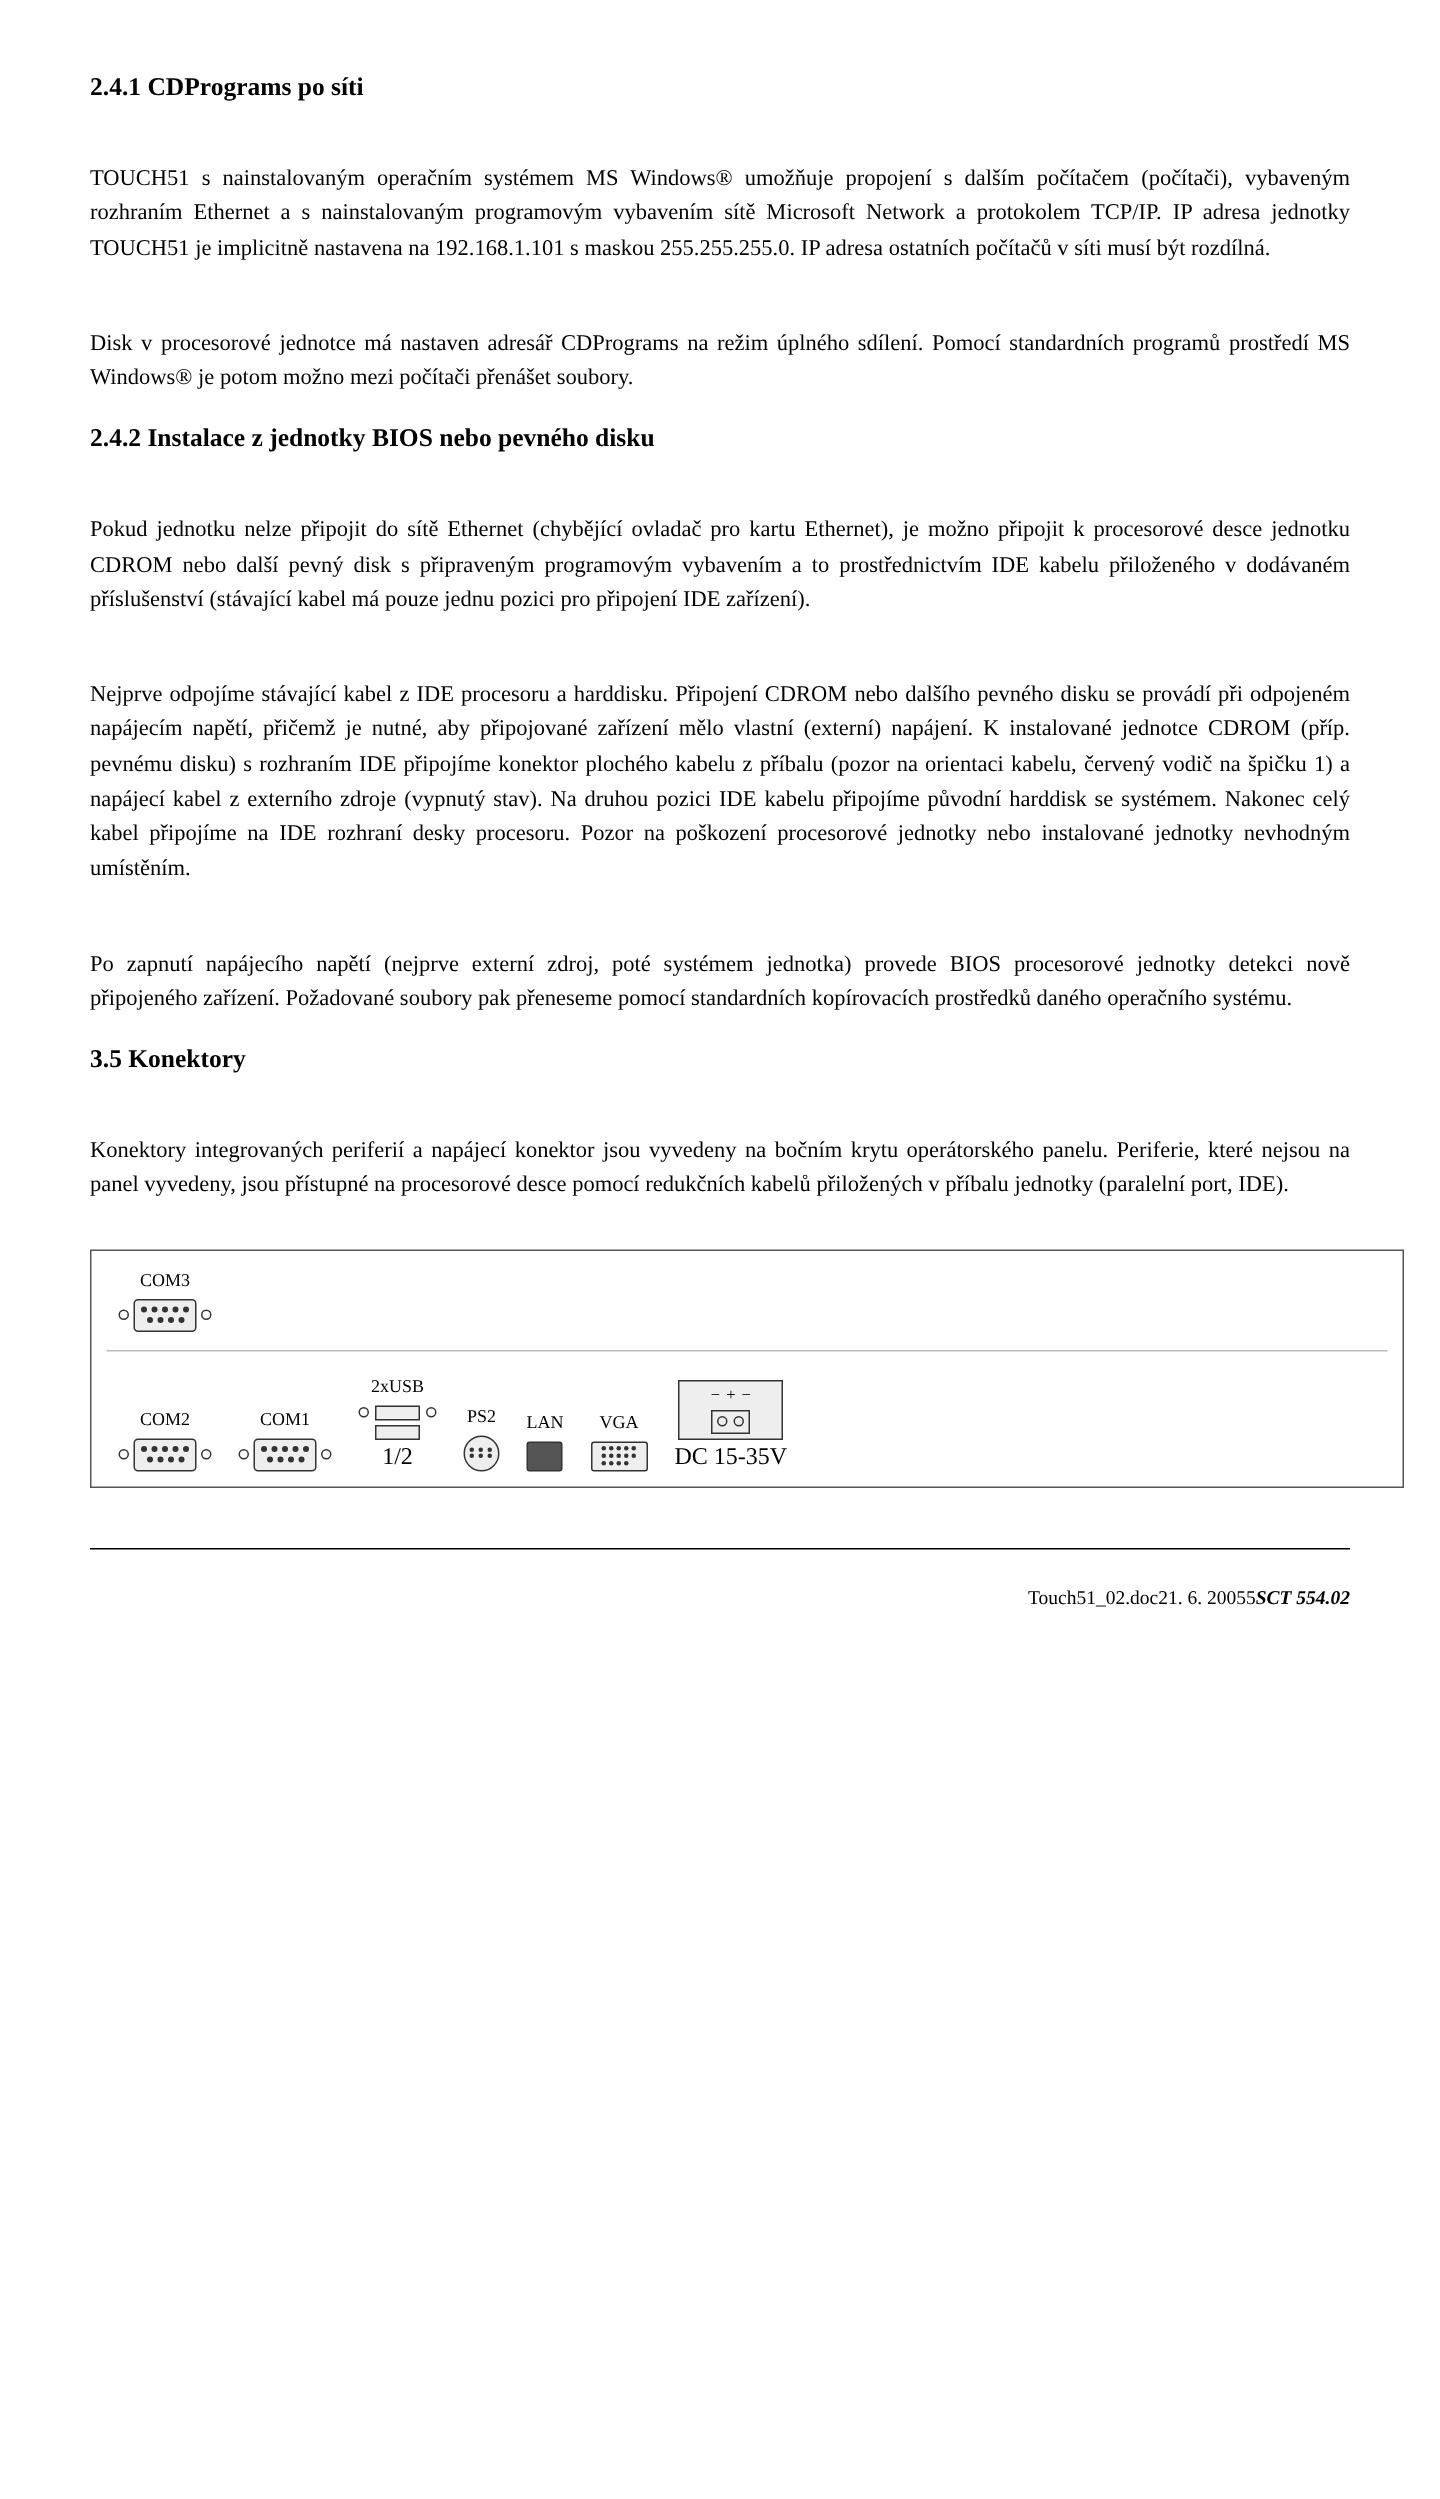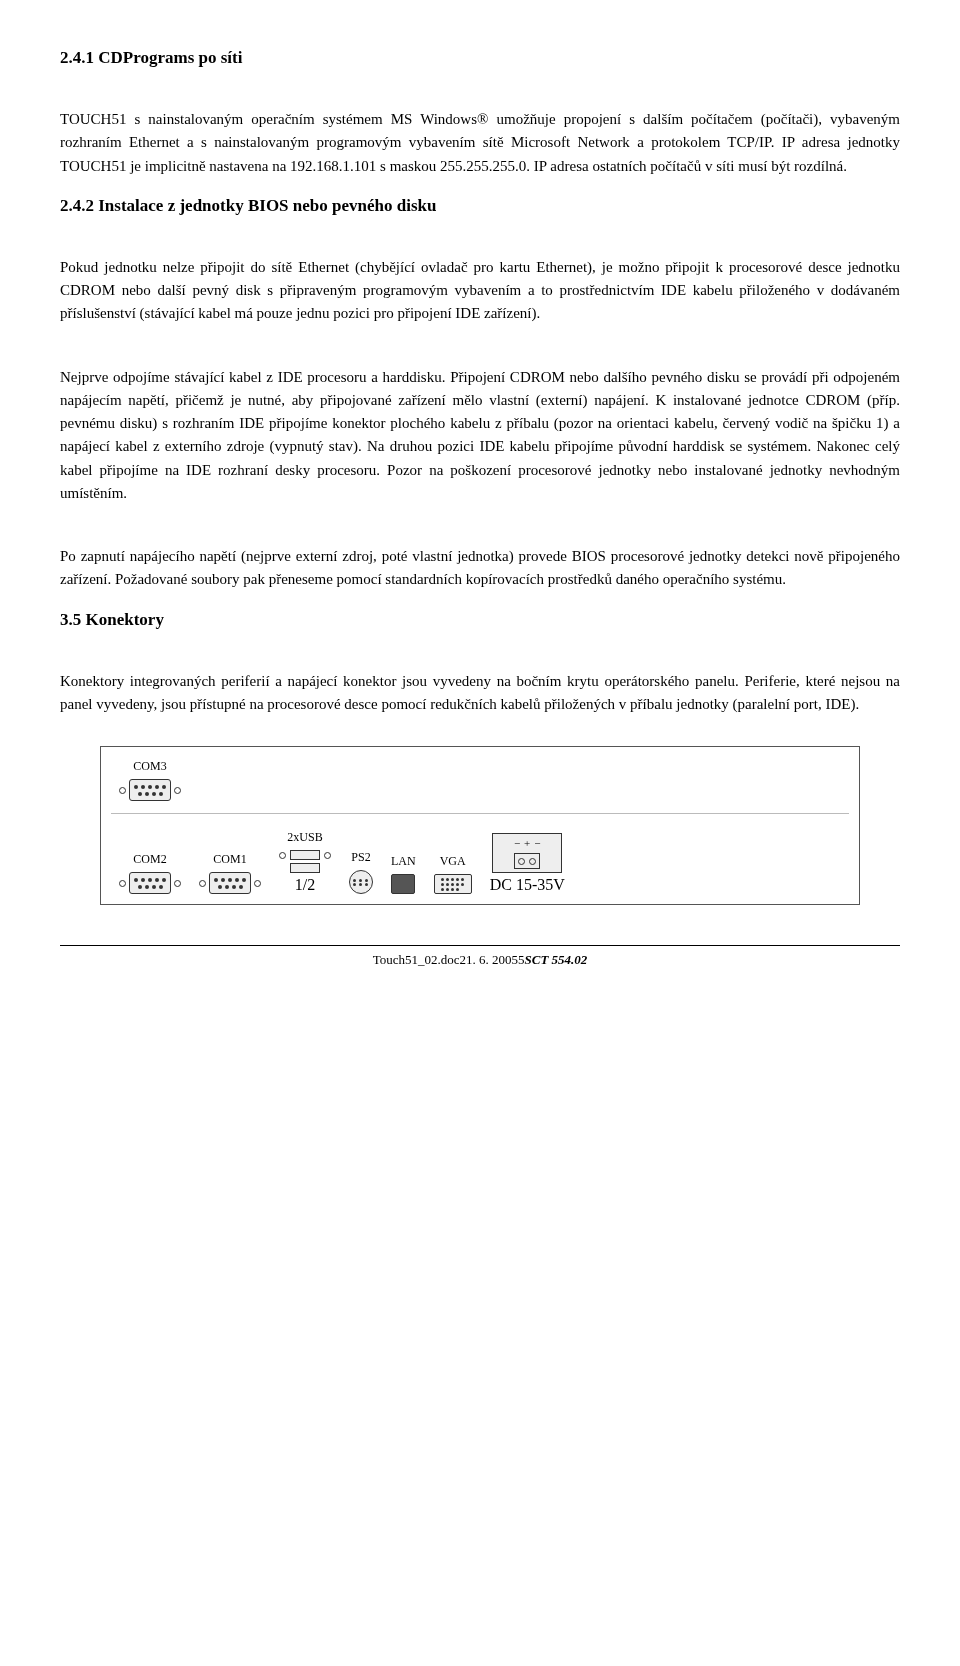--- a/index.html
+++ b/index.html
@@ -23,21 +23,21 @@
       margin-top: 18px;
     }
     p {
       text-align: justify;
       line-height: 1.55;
       margin-bottom: 8px;
       margin-top: 40px;
     }
     .diagram-box {
       border: 1.5px solid #555;
-      width: 760px;
+      width: 876px;
       margin: 30px auto 10px auto;
       padding: 12px 10px 10px 10px;
       background: #fff;
     }
     .diagram-inner {
       display: flex;
       flex-direction: column;
       gap: 6px;
     }
     .connector-item {
@@ -189,25 +189,25 @@
       border: 1.5px solid #333;
     }
     .caption {
       text-align: center;
       font-size: 14px;
       margin-top: 8px;
       margin-bottom: 10px;
     }
     .footer {
       display: flex;
-      justify-content: center;
+      justify-content: flex-end;
       align-items: center;
       border-top: 1.5px solid #000;
       margin-top: 40px;
-      padding-top: 6px;
+      padding-top: 24px;
       font-size: 13px;
     }
     .footer-left { }
     .footer-center { }
     .footer-right { font-weight: bold; font-style: italic; }
     .row-top {
       display: flex;
       align-items: flex-end;
       gap: 14px;
       padding-left: 8px;
@@ -237,25 +237,26 @@
       background: #eee;
     }
   </style>
 </head>
 <body>
 
 <div class="content-area">
 
   <h2>2.4.1 CDPrograms po síti</h2>
   <p>TOUCH51 s nainstalovaným operačním systémem MS Windows® umožňuje propojení s dalším počítačem (počítači), vybaveným rozhraním Ethernet a s nainstalovaným programovým vybavením sítě Microsoft Network a protokolem TCP/IP. IP adresa jednotky TOUCH51 je implicitně nastavena na 192.168.1.101 s maskou 255.255.255.0. IP adresa ostatních počítačů v síti musí být rozdílná.</p>
+  <p>Disk v procesorové jednotce má nastaven adresář CDPrograms na režim úplného sdílení. Pomocí standardních programů prostředí MS Windows® je potom možno mezi počítači přenášet soubory.</p>
 
   <h2>2.4.2 Instalace z jednotky BIOS nebo pevného disku</h2>
   <p>Pokud jednotku nelze připojit do sítě Ethernet (chybějící ovladač pro kartu Ethernet), je možno připojit k procesorové desce jednotku CDROM nebo další pevný disk s připraveným programovým vybavením a to prostřednictvím IDE kabelu přiloženého v dodávaném příslušenství (stávající kabel má pouze jednu pozici pro připojení IDE zařízení).</p>
   <p>Nejprve odpojíme stávající kabel z IDE procesoru a harddisku. Připojení CDROM nebo dalšího pevného disku se provádí při odpojeném napájecím napětí, přičemž je nutné, aby připojované zařízení mělo vlastní (externí) napájení. K instalované jednotce CDROM (příp. pevnému disku) s rozhraním IDE připojíme konektor plochého kabelu z příbalu (pozor na orientaci kabelu, červený vodič na špičku 1) a napájecí kabel z externího zdroje (vypnutý stav). Na druhou pozici IDE kabelu připojíme původní harddisk se systémem. Nakonec celý kabel připojíme na IDE rozhraní desky procesoru. Pozor na poškození procesorové jednotky nebo instalované jednotky nevhodným umístěním.</p>
-  <p>Po zapnutí napájecího napětí (nejprve externí zdroj, poté vlastní jednotka) provede BIOS procesorové jednotky detekci nově připojeného zařízení. Požadované soubory pak přeneseme pomocí standardních kopírovacích prostředků daného operačního systému.</p>
+  <p>Po zapnutí napájecího napětí (nejprve externí zdroj, poté systémem jednotka) provede BIOS procesorové jednotky detekci nově připojeného zařízení. Požadované soubory pak přeneseme pomocí standardních kopírovacích prostředků daného operačního systému.</p>
 
   <h2>3.5 Konektory</h2>
   <p>Konektory integrovaných periferií a napájecí konektor jsou vyvedeny na bočním krytu operátorského panelu. Periferie, které nejsou na panel vyvedeny, jsou přístupné na procesorové desce pomocí redukčních kabelů přiložených v příbalu jednotky (paralelní port, IDE).</p>
 
   <div class="diagram-box">
     <div class="diagram-inner">
 
       <div class="row-top">
         <div class="connector-item">
           <span class="connector-label-top">COM3</span>

